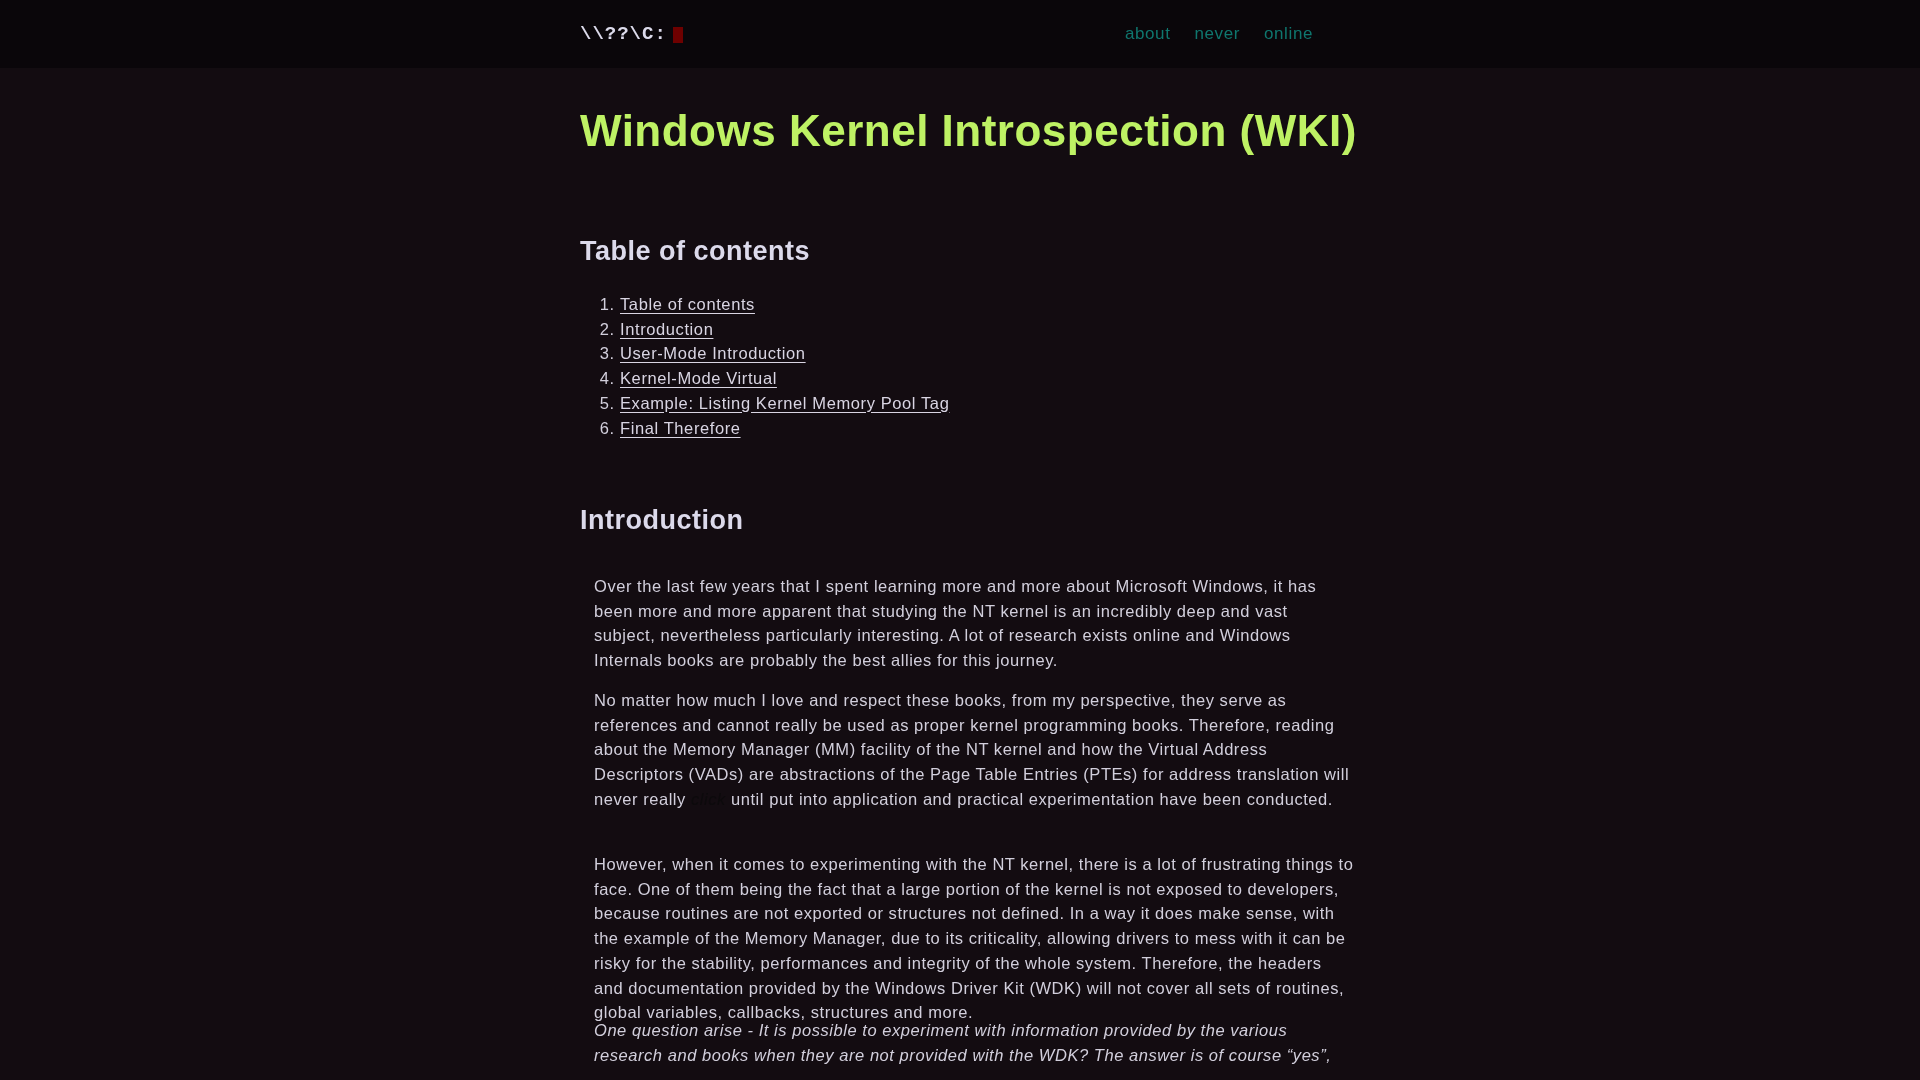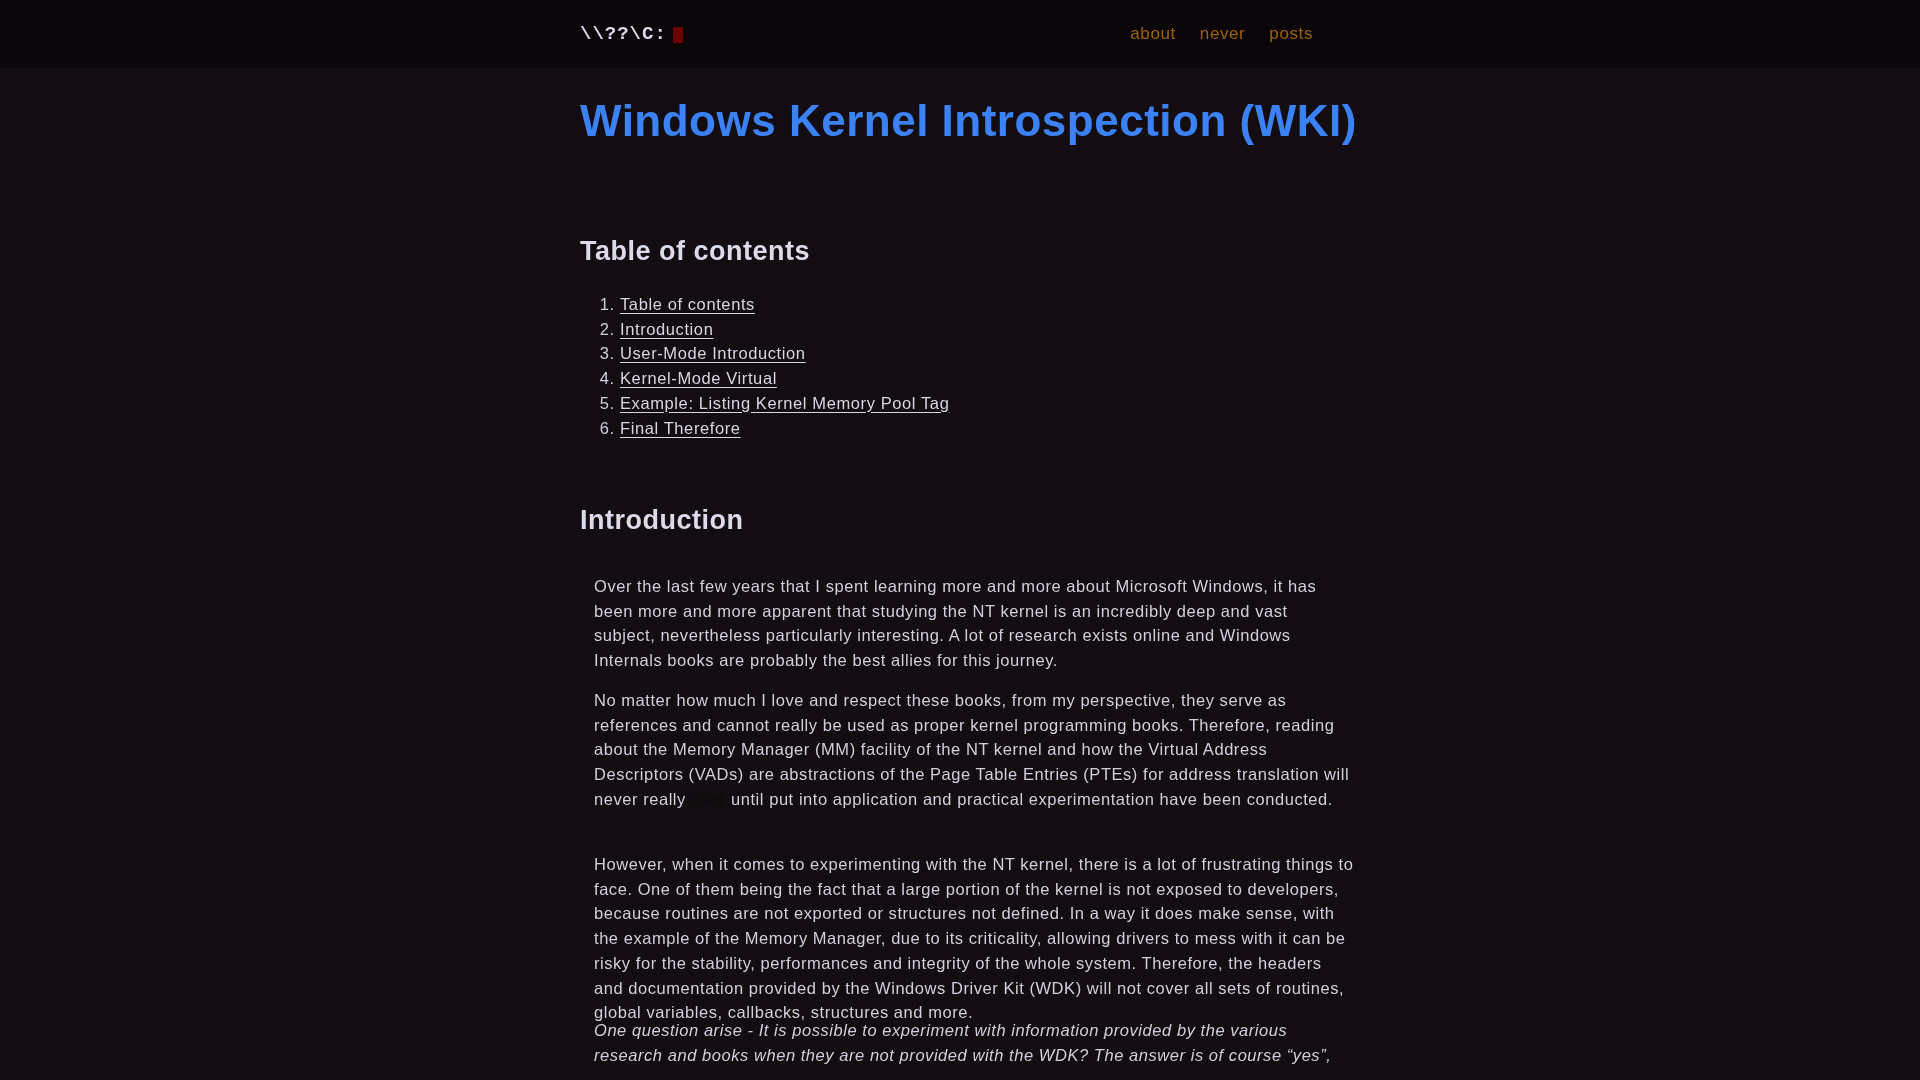--- a/index.html
+++ b/index.html
@@ -47,37 +47,37 @@
     margin-left: 6px;
     margin-top: 2px;
   }
   .nav {
     display: flex;
     gap: 24px;
     font-size: 17px;
     letter-spacing: 0.6px;
   }
   .nav a {
-    color: #a16207;
+    color: #0f766e;
     text-decoration: none;
   }
   .content {
     position: absolute;
     left: 580px;
     top: 68px;
     width: 760px;
   }
   h1.title {
     margin: 0;
     position: absolute;
-    top: 28px;
+    top: 38px;
     left: 0;
     font-size: 44px;
     font-weight: bold;
-    color: #3b82f6;
+    color: #bef264;
     letter-spacing: 0.5px;
     white-space: nowrap;
   }
   h2.section {
     margin: 0;
     position: absolute;
     left: 0;
     font-size: 27px;
     font-weight: bold;
     color: #dcdaeb;
@@ -121,21 +121,21 @@
 
 <div class="topbar">
   <div class="topbar-inner">
     <a class="logo">
       <span>\\??\C:</span>
       <span class="cursor"></span>
     </a>
     <nav class="nav">
       <a>about</a>
       <a>never</a>
-      <a>posts</a>
+      <a>online</a>
     </nav>
   </div>
 </div>
 
 <main class="content">
   <h1 class="title">Windows Kernel Introspection (WKI)</h1>
 
   <h2 class="section" style="top:168px;">Table of contents</h2>
 
   <ol class="toc">

